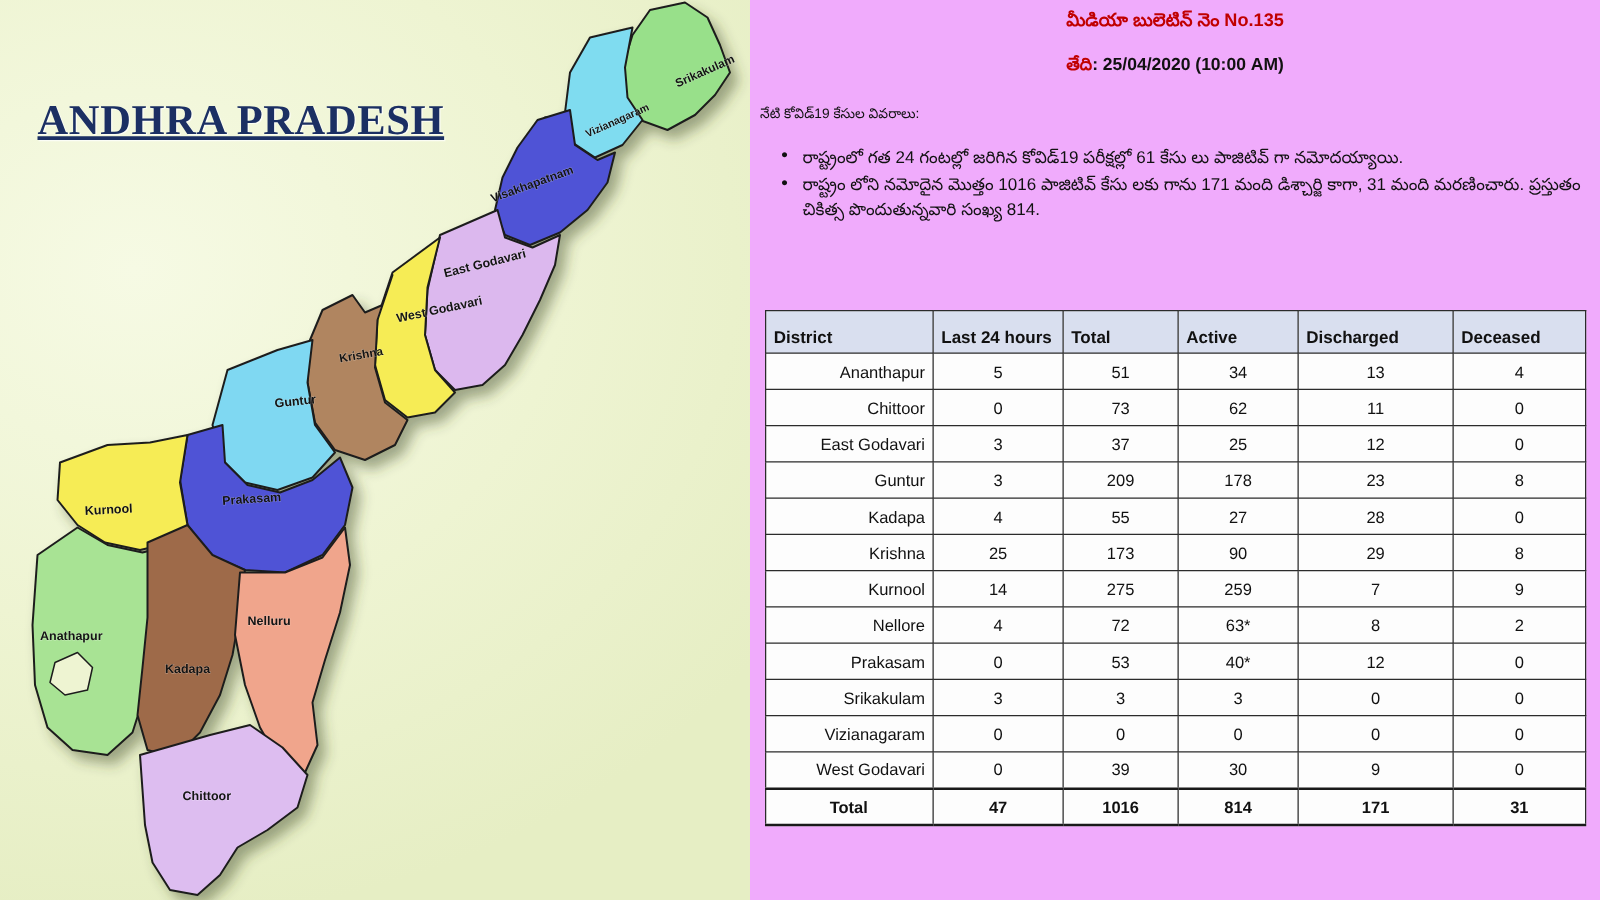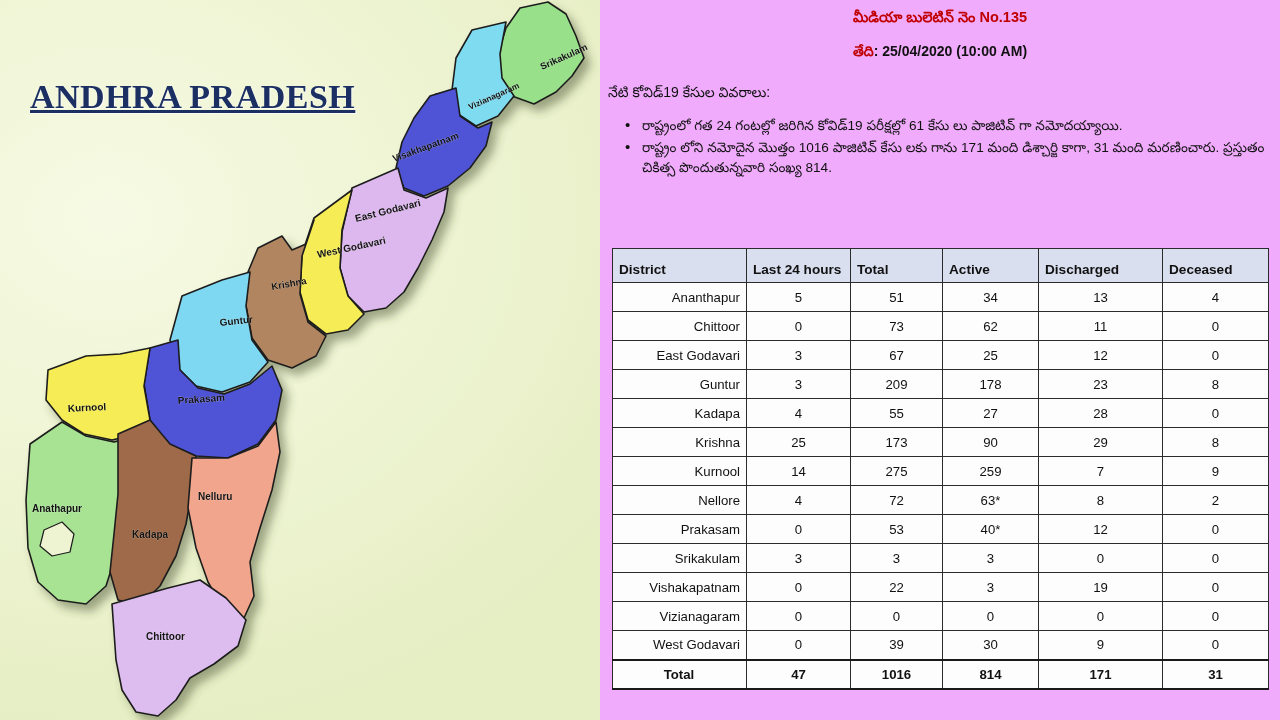--- a/index.html
+++ b/index.html
@@ -89,21 +89,21 @@
   }
   .date-label-te {
     color: #c00000;
     font-weight: bold;
   }
 
   #section-heading {
     position: absolute;
     left: 8px;
     top: 84px;
-    font-size: 14px;
+    font-size: 11px;
     color: #111111;
     white-space: nowrap;
   }
 
   #bullet-list {
     position: absolute;
     left: 18px;
     top: 116px;
     width: 655px;
     margin: 0;
@@ -298,21 +298,21 @@
               <td class="dist-name">Chittoor</td>
               <td class="num-cell">0</td>
               <td class="num-cell">73</td>
               <td class="num-cell">62</td>
               <td class="num-cell">11</td>
               <td class="num-cell">0</td>
             </tr>
             <tr>
               <td class="dist-name">East Godavari</td>
               <td class="num-cell">3</td>
-              <td class="num-cell">67</td>
+              <td class="num-cell">37</td>
               <td class="num-cell">25</td>
               <td class="num-cell">12</td>
               <td class="num-cell">0</td>
             </tr>
             <tr>
               <td class="dist-name">Guntur</td>
               <td class="num-cell">3</td>
               <td class="num-cell">209</td>
               <td class="num-cell">178</td>
               <td class="num-cell">23</td>
@@ -357,28 +357,20 @@
               <td class="num-cell">40*</td>
               <td class="num-cell">12</td>
               <td class="num-cell">0</td>
             </tr>
             <tr>
               <td class="dist-name">Srikakulam</td>
               <td class="num-cell">3</td>
               <td class="num-cell">3</td>
               <td class="num-cell">3</td>
               <td class="num-cell">0</td>
-              <td class="num-cell">0</td>
-            </tr>
-            <tr>
-              <td class="dist-name">Vishakapatnam</td>
-              <td class="num-cell">0</td>
-              <td class="num-cell">22</td>
-              <td class="num-cell">3</td>
-              <td class="num-cell">19</td>
               <td class="num-cell">0</td>
             </tr>
             <tr>
               <td class="dist-name">Vizianagaram</td>
               <td class="num-cell">0</td>
               <td class="num-cell">0</td>
               <td class="num-cell">0</td>
               <td class="num-cell">0</td>
               <td class="num-cell">0</td>
             </tr>

